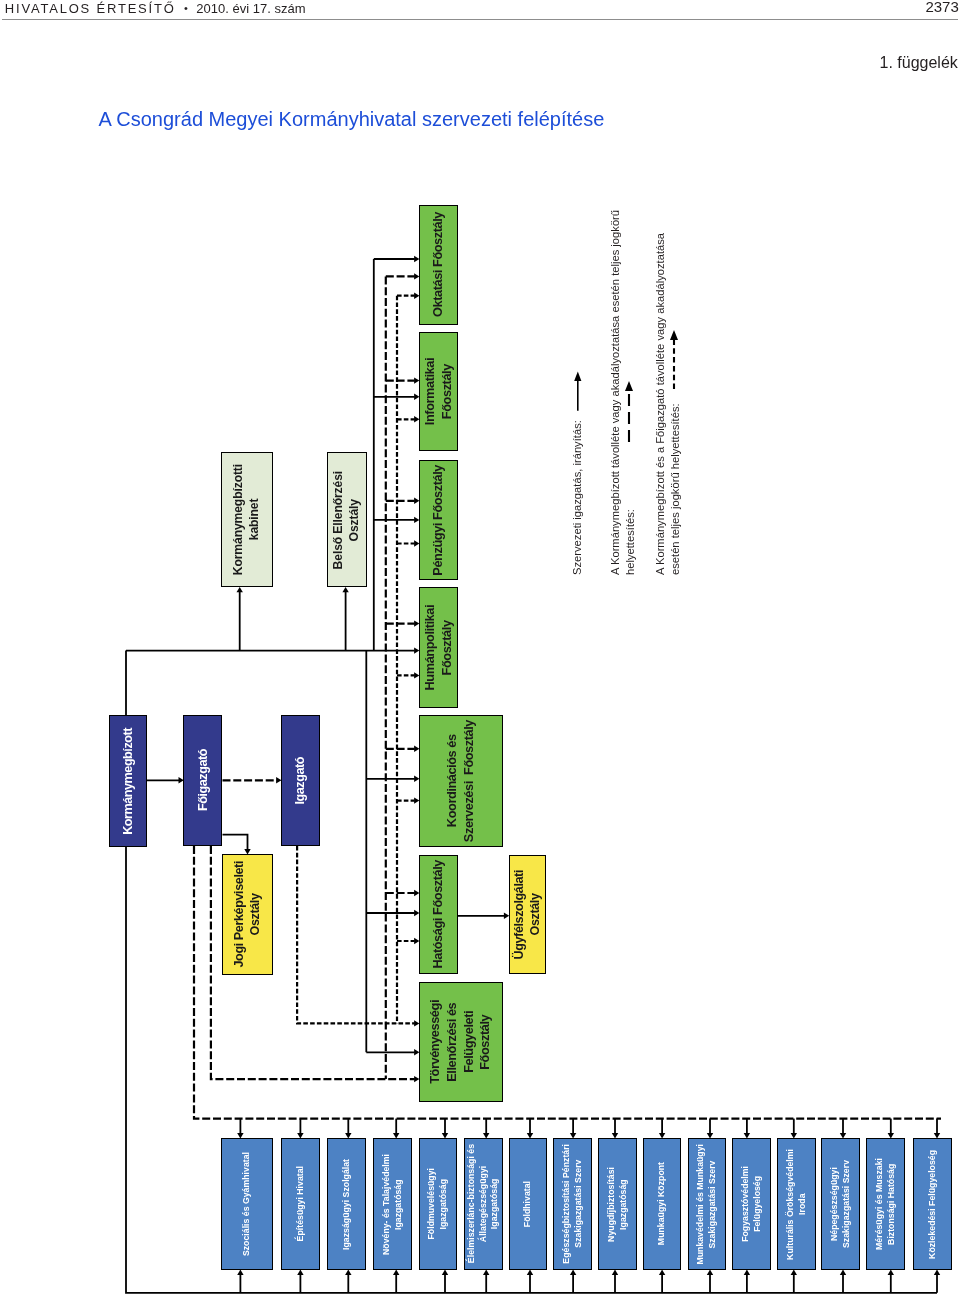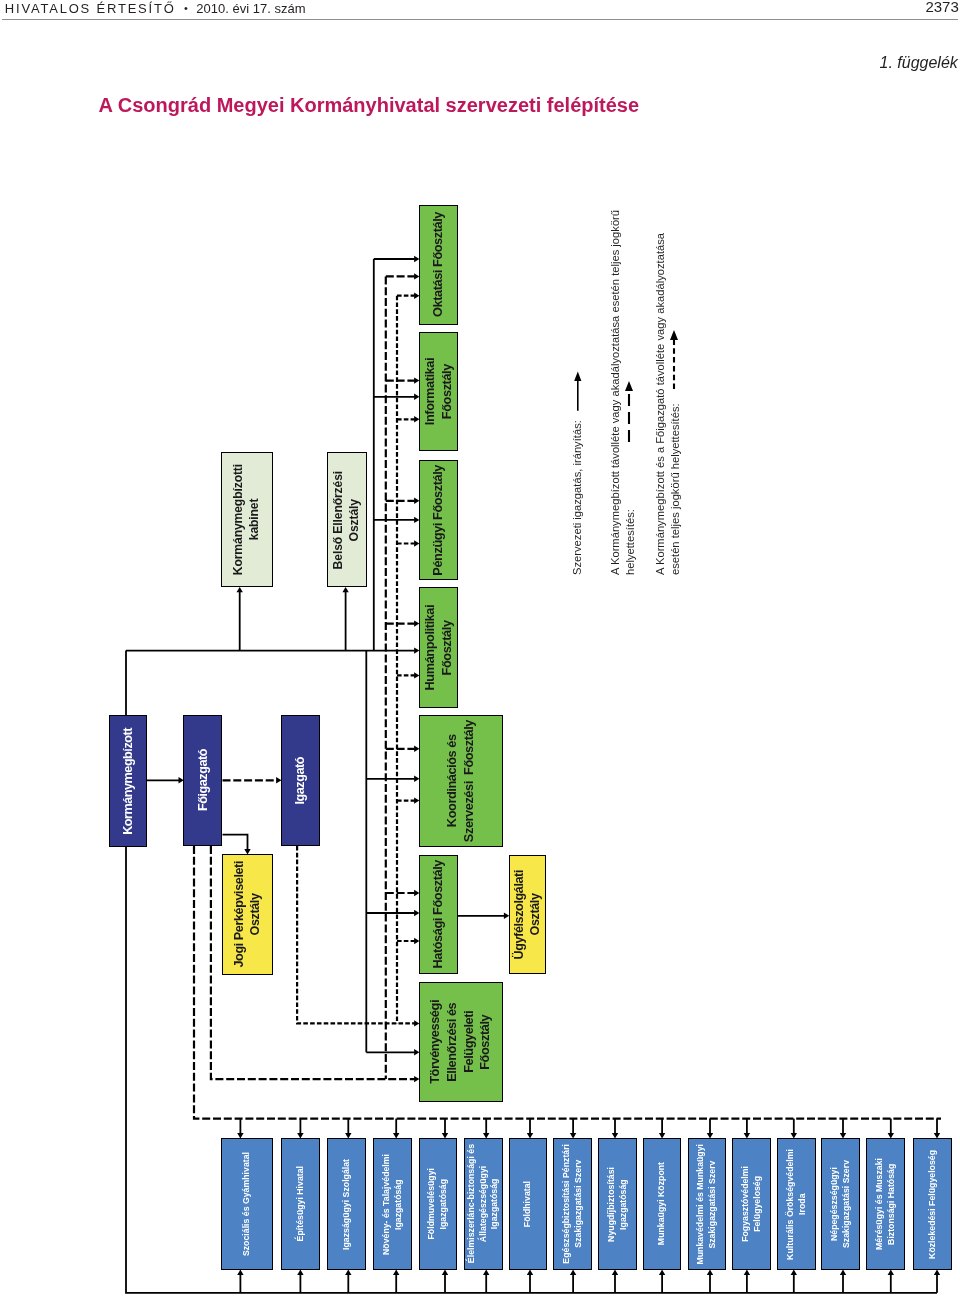--- a/index.html
+++ b/index.html
@@ -11,23 +11,23 @@
   
   .rh{position:absolute;font-weight:400;color:#231f20;}
   .rh-left{left:4.8px;top:0.6px;font-size:13px;white-space:pre;}
   .rh-left .sp{letter-spacing:1.8px;}
   .rh-left .bul{display:inline-block;width:20.7px;text-align:center;font-size:11px;
                 position:relative;top:-1px;}
   .rh-right{right:1.2px;top:-2.5px;font-size:15px;}
   .rule{position:absolute;left:2px;top:18.6px;width:956px;height:1.1px;background:#8d8d8d;}
 
   
-  .appendix{position:absolute;right:2.2px;top:53.5px;font-size:16px;font-style:italic;
+  .appendix{position:absolute;right:2.2px;top:53.5px;font-size:16px;
             font-weight:400;color:#231f20;}
-  .maintitle{position:absolute;left:98.5px;top:94px;font-size:20px;font-weight:700;color:#be185d;}
+  .maintitle{position:absolute;left:98.5px;top:108px;font-size:20px;font-weight:400;color:#1d4ed8;}
 
   
   #chart{position:absolute;left:0;top:0;width:960px;height:1299px;}
   #chart svg{position:absolute;left:0;top:0;}
   .box{position:absolute;box-sizing:border-box;border:1.7px solid #000;
        display:flex;align-items:center;justify-content:center;text-align:center;}
   .box .lbl{writing-mode:vertical-rl;transform:rotate(180deg);
             font-weight:700;line-height:1.31;white-space:pre-line;}
   .b-navy{background:#333a8c;}
   .b-navy .lbl{color:#fff;font-size:12.6px;letter-spacing:-0.45px;}

